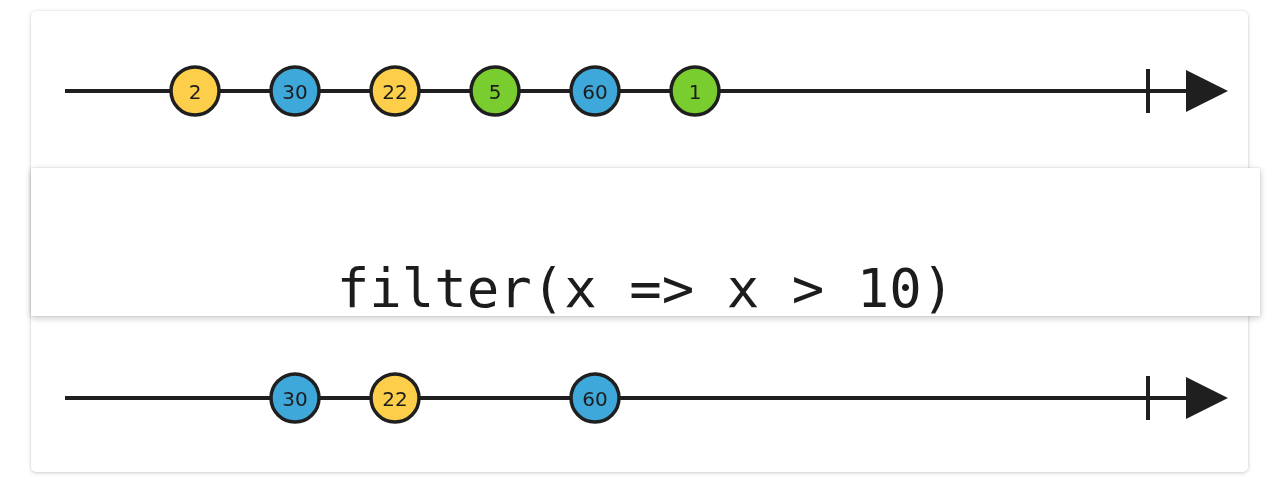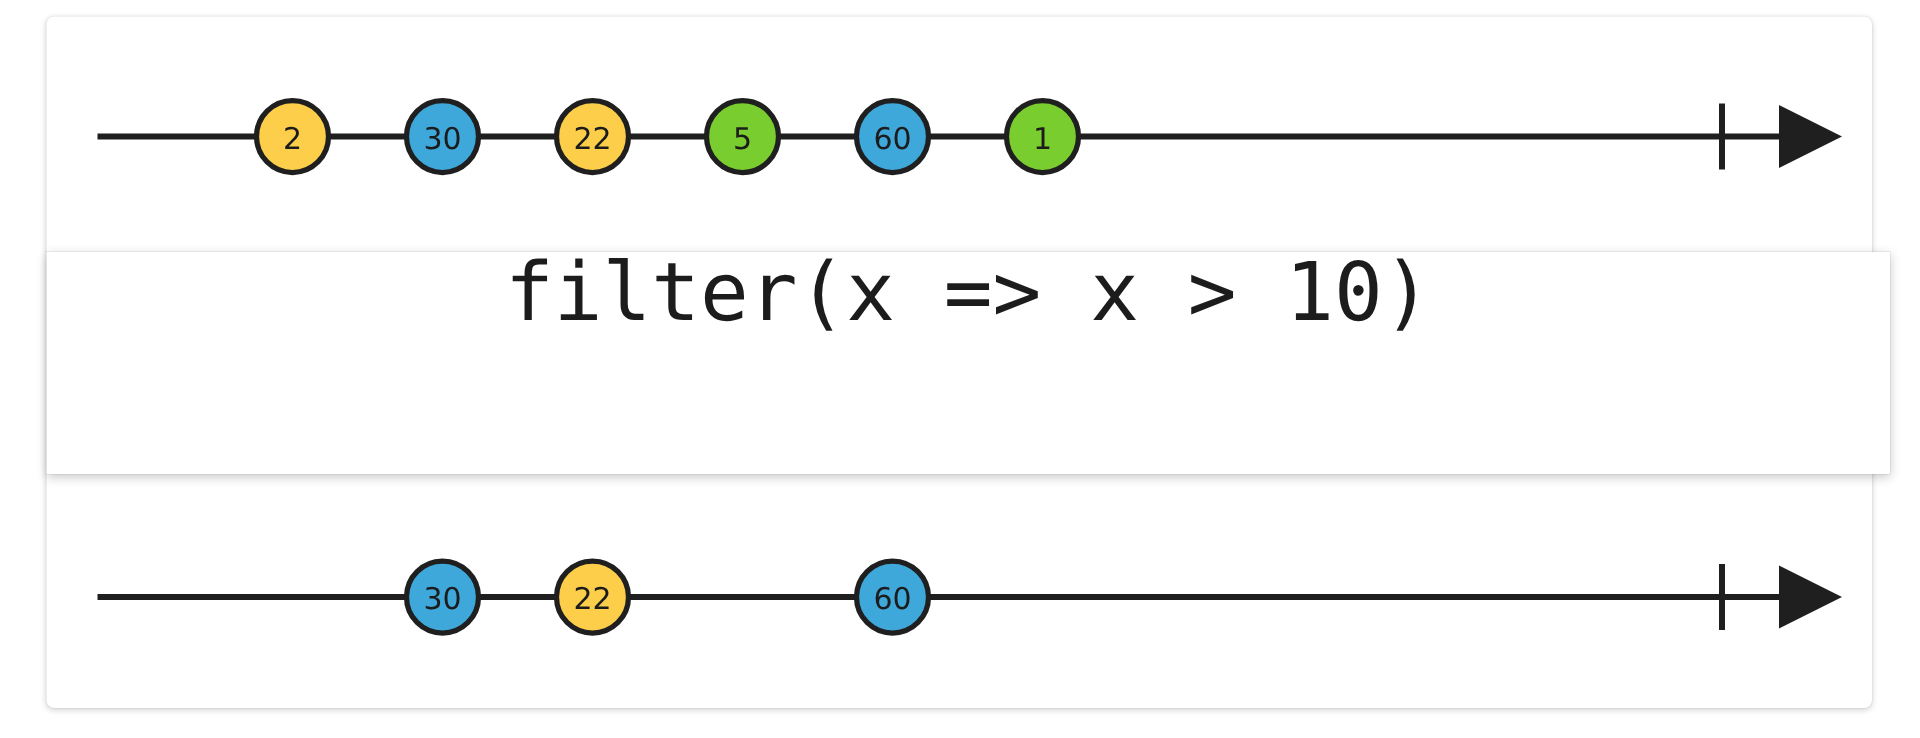--- a/index.html
+++ b/index.html
@@ -38,21 +38,21 @@
   
   .operator-card {
     position: absolute;
     left: 31px;
     top: 168px;
     width: 1229px;
     height: 148px;
     background: #ffffff;
     box-shadow: 0 2px 7px rgba(0,0,0,0.22), 0 0 0 0.5px rgba(0,0,0,0.07);
     display: flex;
-    align-items: flex-start;
+    align-items: flex-end;
     justify-content: center;
     z-index: 5;
   }
 
   .operator-text {
     font-family: "DejaVu Sans Mono", monospace;
     font-size: 54px;
     line-height: 1;
     color: #1c1c1c;
     letter-spacing: 0px;

